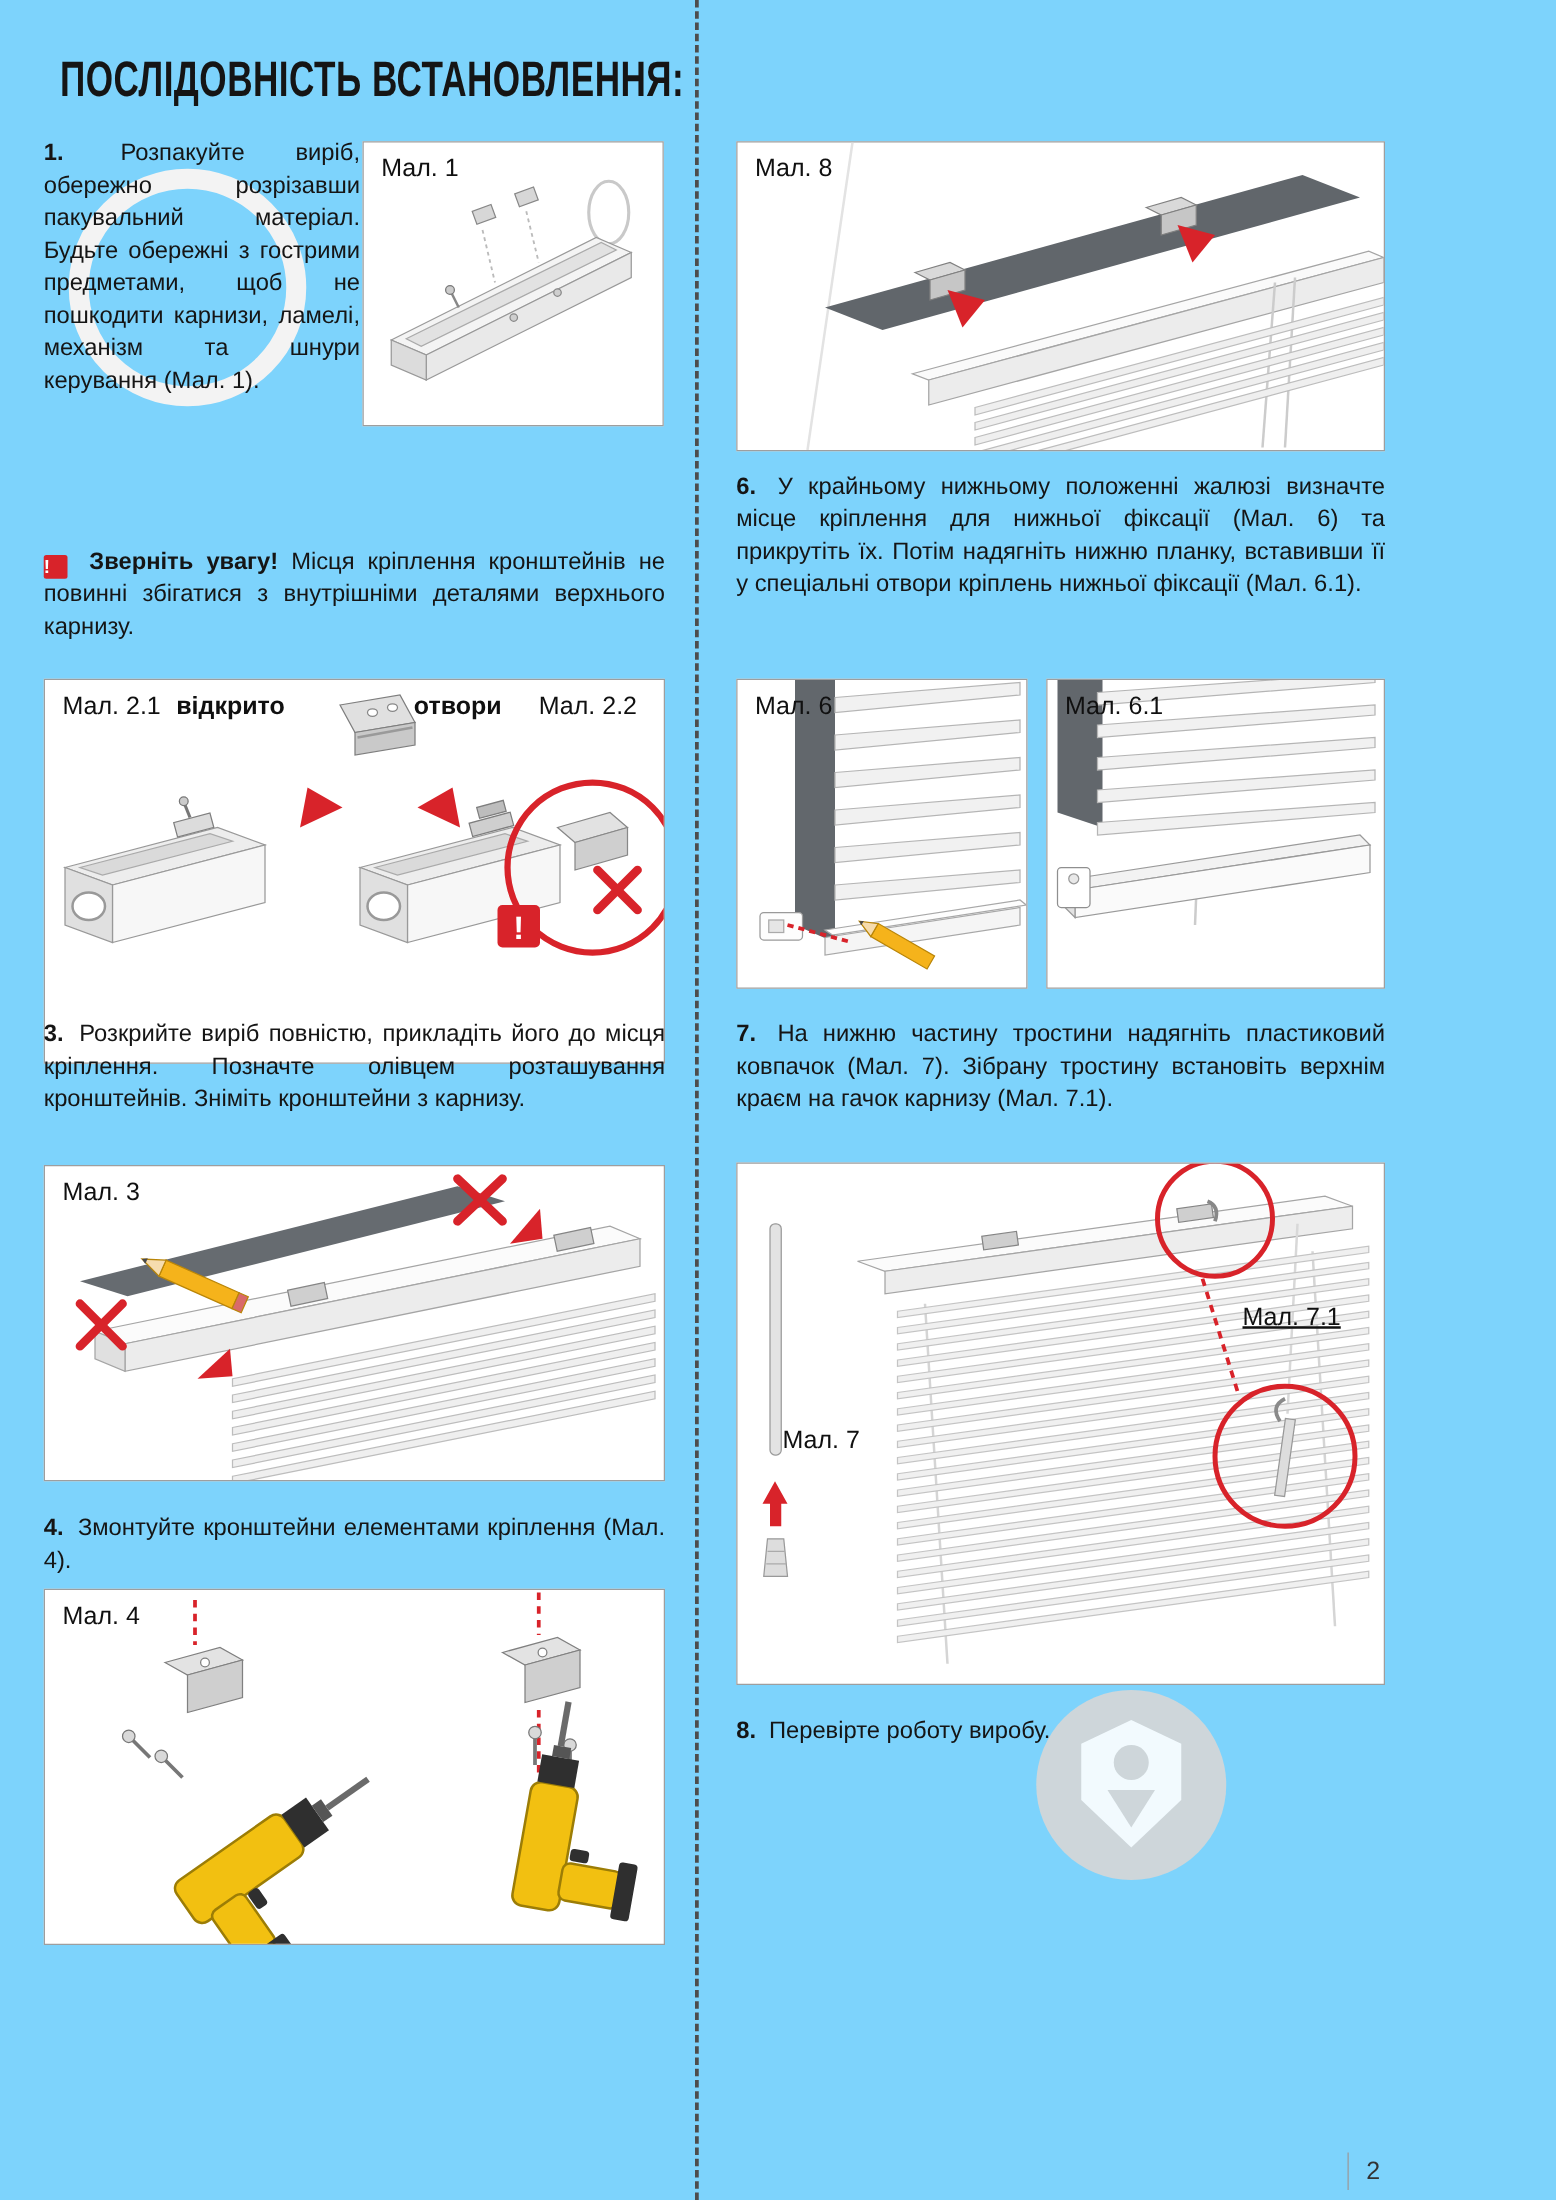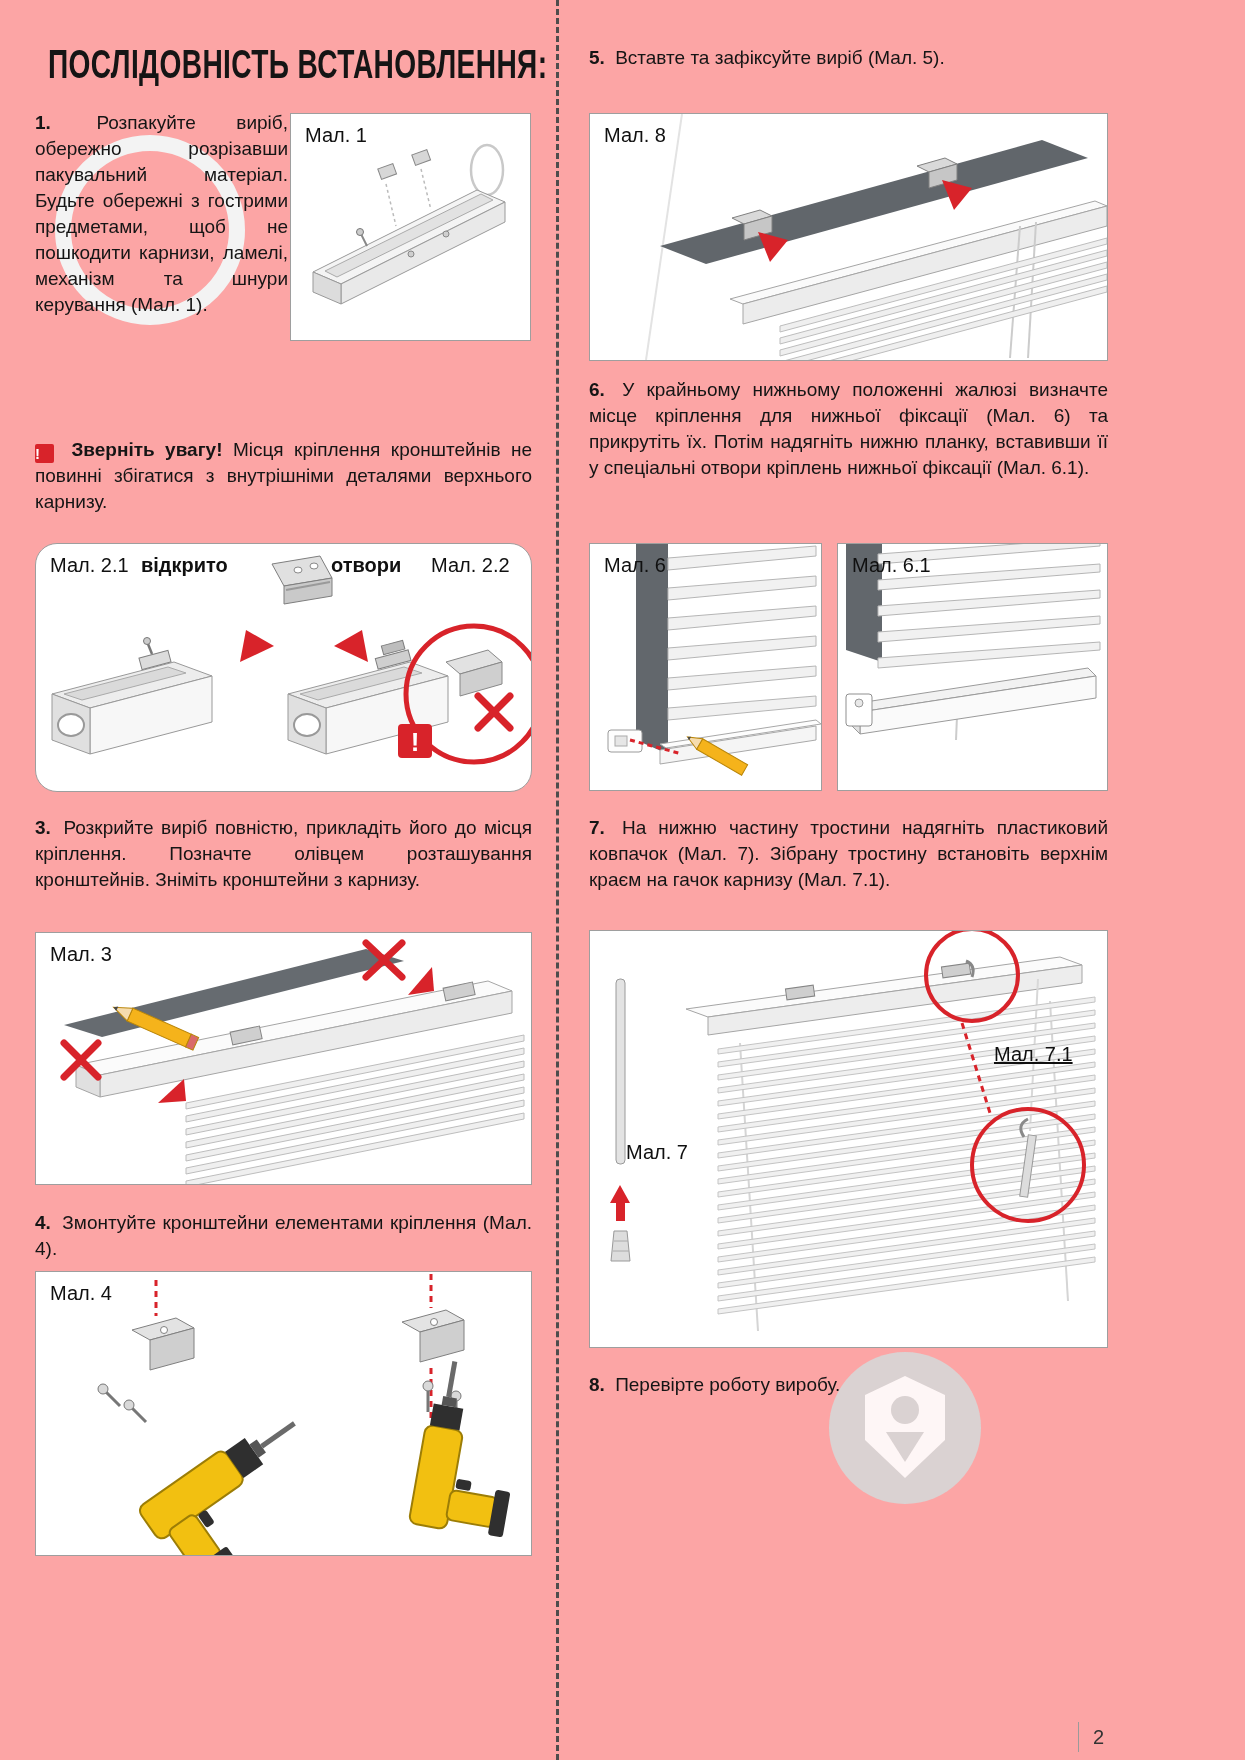--- a/index.html
+++ b/index.html
@@ -1,17 +1,17 @@
 <!DOCTYPE html>
 <html><head>
 <meta charset="utf-8">
 <style>
   * { margin:0; padding:0; box-sizing:border-box; }
   html,body { width:1245px; height:1760px; background:#fff; font-family:"Liberation Sans", sans-serif; color:#151515; }
-  .page { position:relative; width:1245px; height:1760px; overflow:hidden; background:#fca5a5; }
+  .page { position:relative; width:1245px; height:1760px; overflow:hidden; background:#7dd3fc; }
   .divider { position:absolute; left:556px; top:0; width:0; height:1760px; border-left:3px dashed #4d4d4d; z-index:1; }
   .title { position:absolute; left:48px; top:42px; font-size:38px; font-weight:700; letter-spacing:0.5px;
            transform:scale(0.74,1.05); transform-origin:left top; white-space:nowrap; z-index:3; }
   .step { position:absolute; font-size:19px; line-height:26px; text-align:justify; text-align-last:left; z-index:3; }
   .num { font-weight:700; padding-right:5px; }
   .bold { font-weight:700; }
   .red { color:#d8232a; font-weight:700; }
   .warn-box { display:inline-block; width:19px; height:19px; background:#d8232a; color:#fff; font-weight:700;
               text-align:center; line-height:19px; font-size:15px; vertical-align:-3px; margin-right:7px; border-radius:2px; }
   .figbox { position:absolute; border:1px solid #9e9e9e; background:#fff; z-index:2; }
@@ -56,21 +56,21 @@
       <circle cx="69" cy="118" r="3.5" fill="#ccc" stroke="#777"></circle>
     </svg>
   </figure>
 
   <p class="step" style="left:35px; top:437px; width:497px;">
     <span class="warn-box">!</span>
     <span class="bold">Зверніть увагу!</span>
     <span>Місця кріплення кронштейнів не повинні збігатися з внутрішніми деталями верхнього карнизу.</span>
   </p>
 
-  <figure class="figbox" style="left:35px; top:543px; width:497px; height:249px;border-radius:22px;">
+  <figure class="figbox" style="left:35px; top:543px; width:497px; height:308px;">
     <figcaption class="figlabel">Мал. 2.1</figcaption>
     <span class="figlabel red" style="left:105px;">відкрито</span>
     <span class="figlabel red" style="left:295px;">отвори</span>
     <span class="figlabel" style="left:395px;">Мал. 2.2</span>
     <svg width="495" height="246" viewBox="0 0 495 246">
 
       <g>
         <polygon points="16,150 138,118 176,132 54,164" fill="#ededed" stroke="#999"></polygon>
         <polygon points="28,150 132,123 150,129 46,156" fill="#dadada" stroke="#aaa"></polygon>
         <polygon points="54,164 176,132 176,178 54,210" fill="#f7f7f7" stroke="#999"></polygon>
@@ -211,24 +211,20 @@
         <rect x="450" y="190" width="22" height="30" fill="#2f2f2f"></rect>
         <rect x="472" y="198" width="9" height="14" fill="#555"></rect>
         <rect x="481" y="201" width="36" height="5" fill="#6a6a6a"></rect>
         <rect x="360" y="222" width="30" height="48" rx="6" fill="#f2c011" stroke="#9c7d06" stroke-width="2"></rect>
         <rect x="392" y="226" width="10" height="15" rx="3" fill="#2f2f2f"></rect>
         <rect x="352" y="266" width="46" height="15" rx="3" fill="#2f2f2f"></rect>
       </g>
     </svg>
   </figure>
 
-  <p class="step" style="left:589px; top:45px; width:519px;">
-    <span class="num">5.</span>
-    <span>Вставте та зафіксуйте виріб (Мал. 5).</span>
-  </p>
 
   <figure class="figbox" style="left:589px; top:113px; width:519px; height:248px;">
     <figcaption class="figlabel">Мал. 8</figcaption>
     <svg width="517" height="246" viewBox="0 0 517 246">
       <defs>
         <polygon id="slat5" points="190,212 517,124 517,130 190,218" fill="#efefef" stroke="#bdbdbd"></polygon>
       </defs>
       <line x1="92" y1="0" x2="56" y2="246" stroke="#e3e3e3" stroke-width="2"></line>
       <polygon points="70,132 452,26 498,44 116,150" fill="#61666b"></polygon>
 

